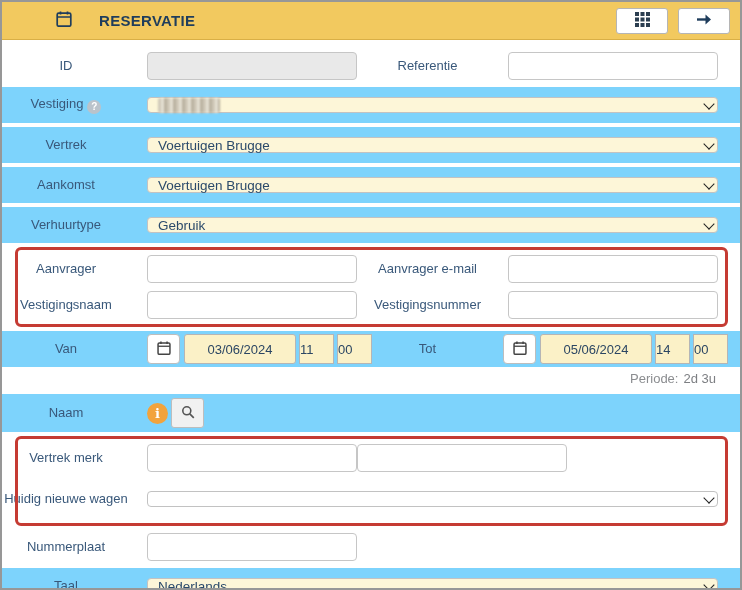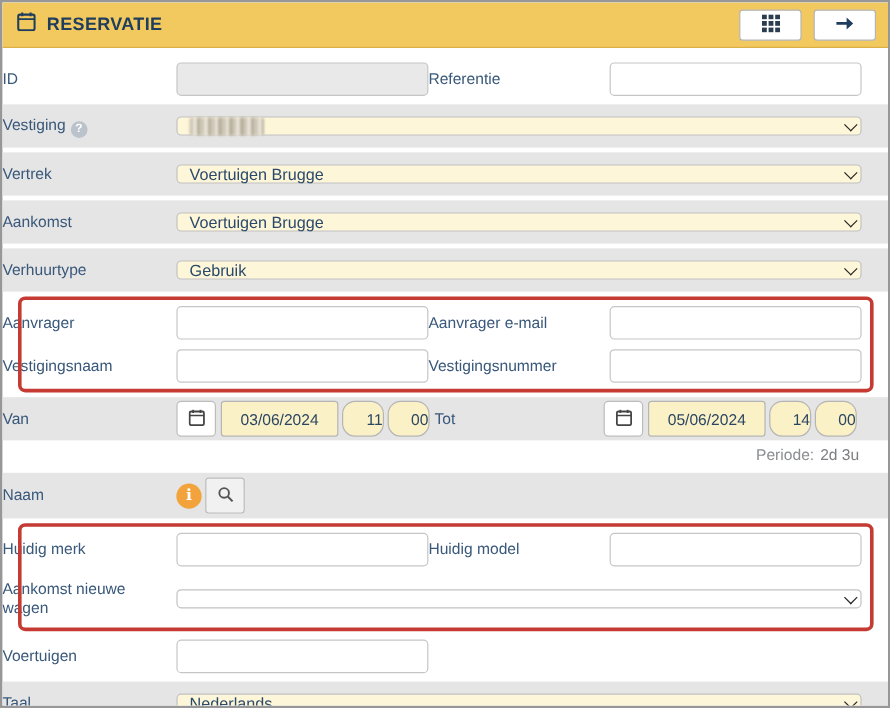--- a/index.html
+++ b/index.html
@@ -15,44 +15,44 @@
     overflow: hidden;
   }
   
   .header {
     height: 38px;
     background: #f2c95f;
     border-bottom: 1px solid #d9af46;
     display: flex; align-items: center;
     padding: 0 10px 0 12px;
   }
-  .title-wrap { display: flex; align-items: center; gap: 9px; }
+  .title-wrap { display: flex; align-items: center; gap: 27px; margin-left: 42px; }
   .title {
     color: #1f3d5c; font-weight: bold; font-size: 15px; letter-spacing: .3px;
   }
   .spacer { flex: 1; }
   .hbtn {
     width: 52px; height: 26px;
     background: #fff;
     border: 1px solid #b5b5b5; border-radius: 3px;
     display: flex; align-items: center; justify-content: center;
     margin-left: 10px; cursor: pointer;
   }
   
   .form-body { padding-top: 9px; }
   .row {
     display: flex; align-items: center;
     min-height: 34px;
     padding-right: 22px;
     margin-bottom: 4px;
   }
-  .band { background: #e5e5e5; min-height: 36px; }
+  .band { background: #7dd3fc; min-height: 36px; }
   .lbl {
     width: 145px; flex-shrink: 0;
-    text-align: left; padding-right: 17px;
+    text-align: center; padding-right: 17px;
     font-size: 13px; color: #39587a; line-height: 1.2;
   }
   .lbl2 { width: auto; flex: 1; padding-right: 10px; }
   .inp {
     height: 28px; width: 210px;
     border: 1px solid #c6c6c6; border-radius: 4px;
     background: #fff; font-size: 13px; color: #333;
     padding: 0 8px; font-family: inherit; outline: none;
   }
   .inp[disabled] { background: #e9e9e9; }
@@ -88,29 +88,29 @@
   }
   
   .dategroup { display: flex; align-items: center; width: 215px; flex-shrink: 0; }
   .btn-cal {
     width: 33px; height: 30px;
     background: #fff; border: 1px solid #bdbdbd; border-radius: 4px;
     display: flex; align-items: center; justify-content: center;
     cursor: pointer; flex-shrink: 0;
   }
   .datebox {
-    width: 98px; height: 30px; margin-left: 4px;
+    width: 112px; height: 30px; margin-left: 4px;
     background: #fbf1c7; border: 1px solid #b5b5b5; border-radius: 3px;
     text-align: center; font-size: 13px; color: #2b4663;
     font-family: inherit; outline: none;
   }
   .timebox {
     width: 35px; height: 30px; margin-left: 3px;
-    background: #fbf1c7; border: 1px solid #b5b5b5; border-radius: 11px;
-    text-align: right; font-size: 13px; color: #2b4663;
+    background: #fbf1c7; border: 1px solid #b5b5b5; border-radius: 0;
+    text-align: left; font-size: 13px; color: #2b4663;
     font-family: inherit; outline: none;
   }
   .periode-row {
     display: flex; justify-content: flex-end;
     padding-right: 24px; margin: 2px 0 8px;
     font-size: 13px; color: #8b8d90;
   }
   .periode-row .pval { margin-left: 5px; color: #7d7f83; }
   
   .info-icon {
@@ -286,36 +286,35 @@
             <circle cx="5.8" cy="5.8" r="4" fill="none" stroke="#555" stroke-width="1.6"></circle>
             <path d="M8.8 8.8l4 4" stroke="#555" stroke-width="1.7"></path>
           </svg>
         </span>
       </button>
     </div>
 
     <div class="red-group">
       <div class="red-frame"></div>
       <div class="row">
-        <label class="lbl">Huidig merk</label>
-        <input class="inp" value="" style="">
-        <label class="lbl lbl2">Huidig model</label>
+        <label class="lbl">Vertrek merk</label>
+        <input class="inp" value="" style="">
         <input class="inp" value="" style="">
       </div>
       <div class="row" style="min-height:44px;">
-        <label class="lbl">Aankomst nieuwe wagen</label>
+        <label class="lbl">Huidig nieuwe wagen</label>
         <div class="select white">
           <span class="val"></span>
           <span class="chev"></span>
         </div>
       </div>
     </div>
 
     <div class="row">
-      <label class="lbl">Voertuigen</label>
+      <label class="lbl">Nummerplaat</label>
       <input class="inp" value="" style="">
     </div>
 
     <div class="row band">
       <label class="lbl">Taal</label>
       <div class="select">
         <span class="val">Nederlands</span>
         <span class="chev"></span>
       </div>
     </div>

